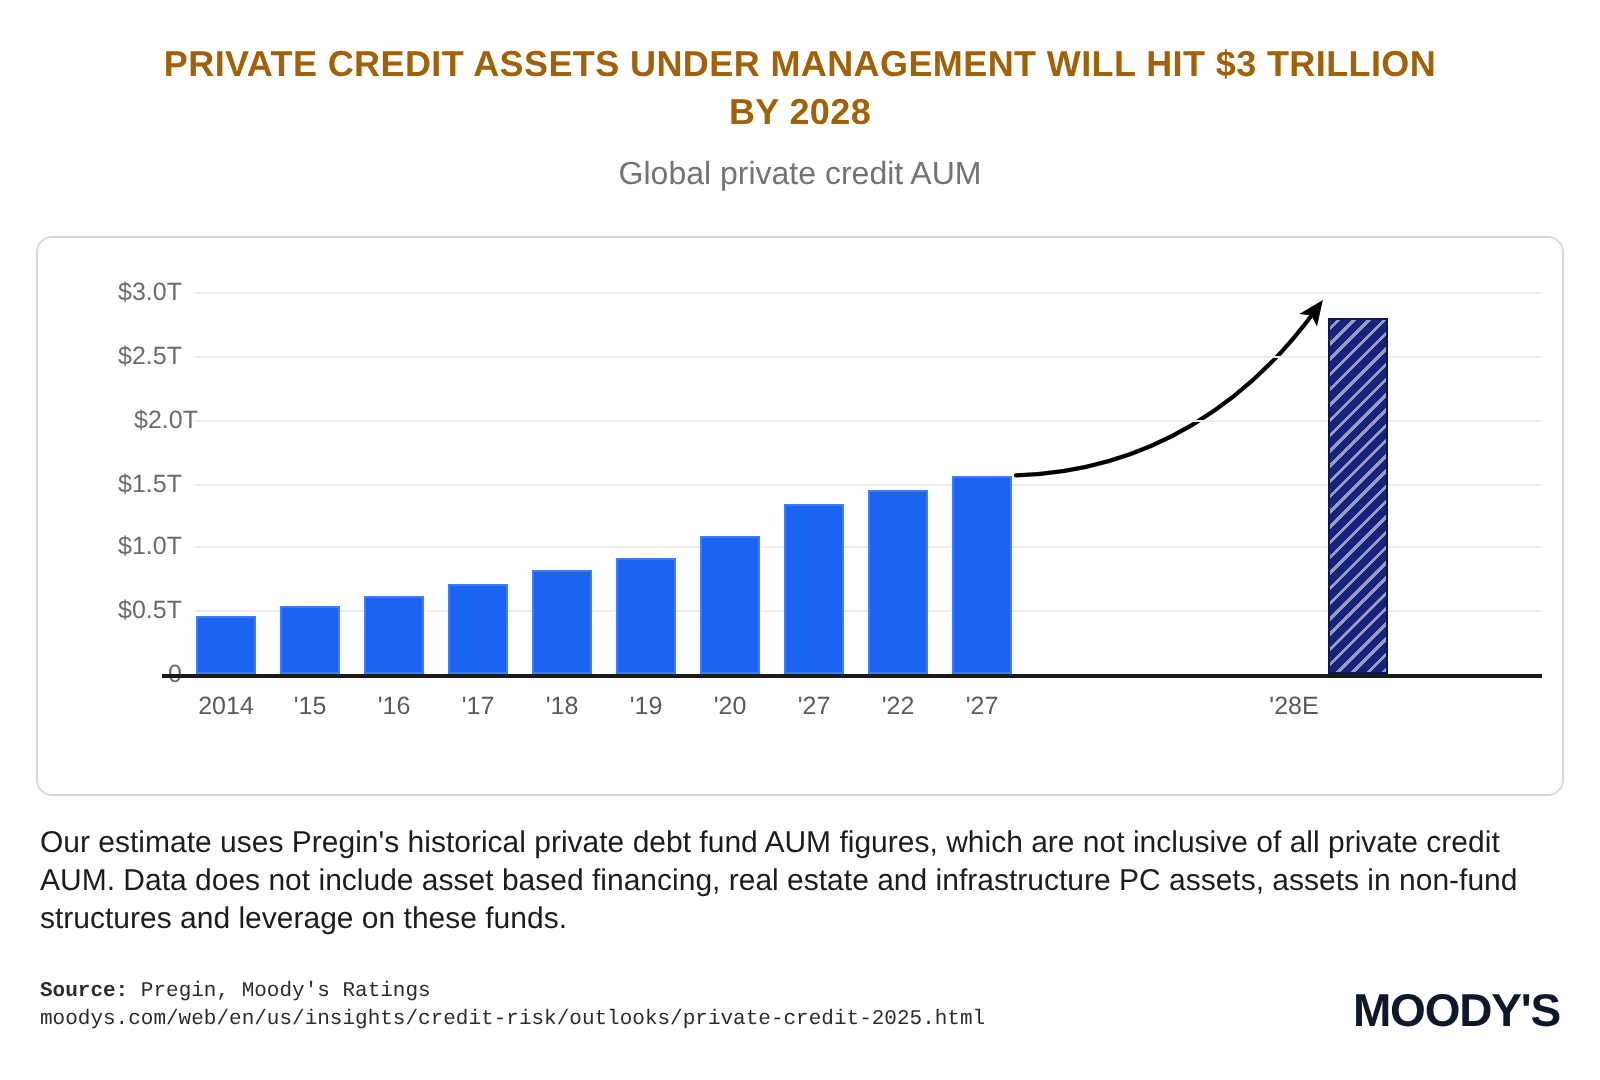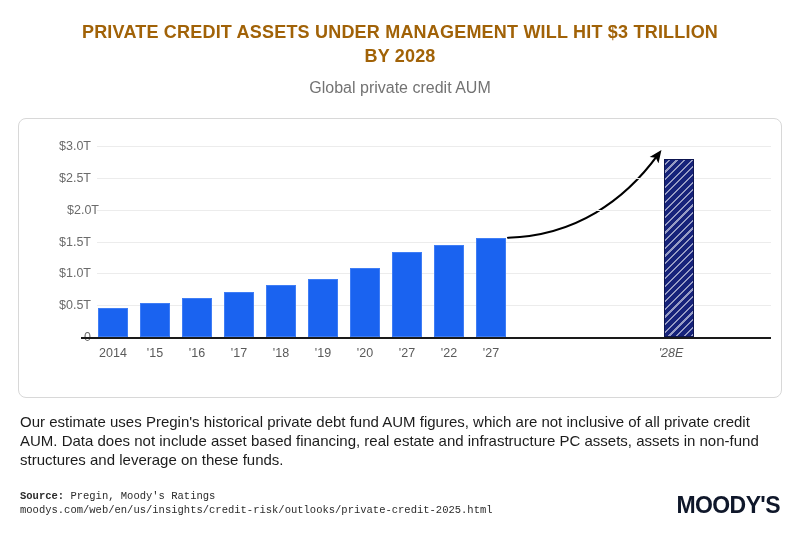--- a/index.html
+++ b/index.html
@@ -200,21 +200,21 @@
       <div class="xtick-label" style="left: 304px; top: 227px;">'19</div>
       <div class="bar" title="'20" style="left: 331px; width: 30px; height: 68.76px; bottom: 62px;"></div>
       <div class="xtick-label" style="left: 346px; top: 227px;">'20</div>
       <div class="bar" title="'21" style="left: 373px; width: 30px; height: 85.3133px; bottom: 62px;"></div>
       <div class="xtick-label" style="left: 388px; top: 227px;">'27</div>
       <div class="bar" title="'22" style="left: 415px; width: 30px; height: 92.3167px; bottom: 62px;"></div>
       <div class="xtick-label" style="left: 430px; top: 227px;">'22</div>
       <div class="bar" title="'23" style="left: 457px; width: 30px; height: 99.32px; bottom: 62px;"></div>
       <div class="xtick-label" style="left: 472px; top: 227px;">'27</div>
       <div class="bar forecast" title="'28E" style="left: 645px; width: 30px; height: 178.267px; bottom: 62px;"></div>
-      <div class="xtick-label" style="left: 652px; top: 227px; font-style: italic;">'28E</div>
+      <div class="xtick-label" style="left: 628px; top: 227px;">'28E</div>
     </div>
 </div>
 
 <div id="footnote">Our estimate uses Pregin's historical private debt fund AUM figures, which are not inclusive of all private credit AUM. Data does not include asset based financing, real estate and infrastructure PC assets, assets in non-fund structures and leverage on these funds.</div>
 
 <div id="source-block">
   <span id="source-label">Source:</span><span id="source-value"> Pregin, Moody's Ratings</span>
   <span id="source-url">moodys.com/web/en/us/insights/credit-risk/outlooks/private-credit-2025.html</span>
 </div>
 

